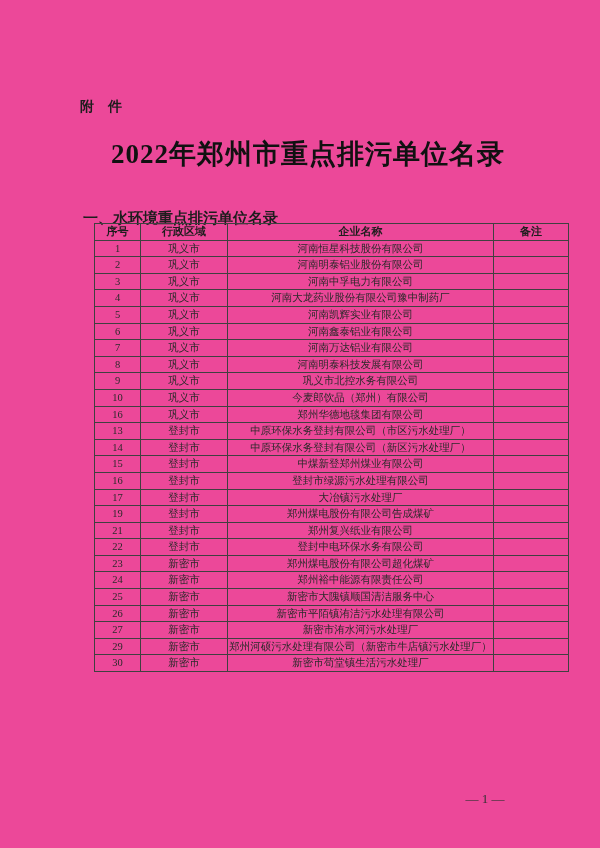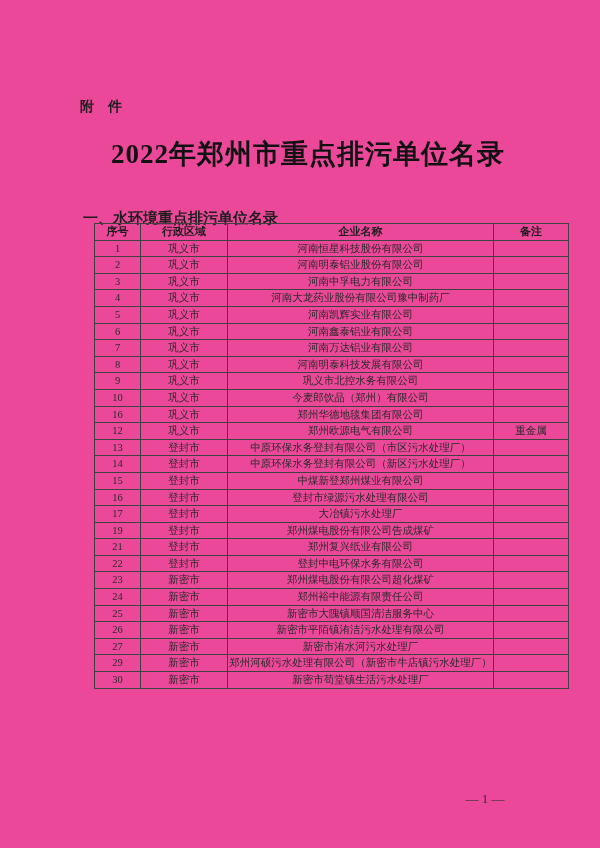--- a/index.html
+++ b/index.html
@@ -174,26 +174,20 @@
           <td class="col-name">今麦郎饮品（郑州）有限公司</td>
           <td class="col-remark"></td>
         </tr>
         <tr>
           <td class="col-no">16</td>
           <td class="col-region">巩义市</td>
           <td class="col-name">郑州华德地毯集团有限公司</td>
           <td class="col-remark"></td>
         </tr>
         <tr>
-          <td class="col-no">12</td>
-          <td class="col-region">巩义市</td>
-          <td class="col-name">郑州欧源电气有限公司</td>
-          <td class="col-remark">重金属</td>
-        </tr>
-        <tr>
           <td class="col-no">13</td>
           <td class="col-region">登封市</td>
           <td class="col-name">中原环保水务登封有限公司（市区污水处理厂）</td>
           <td class="col-remark"></td>
         </tr>
         <tr>
           <td class="col-no">14</td>
           <td class="col-region">登封市</td>
           <td class="col-name">中原环保水务登封有限公司（新区污水处理厂）</td>
           <td class="col-remark"></td>

